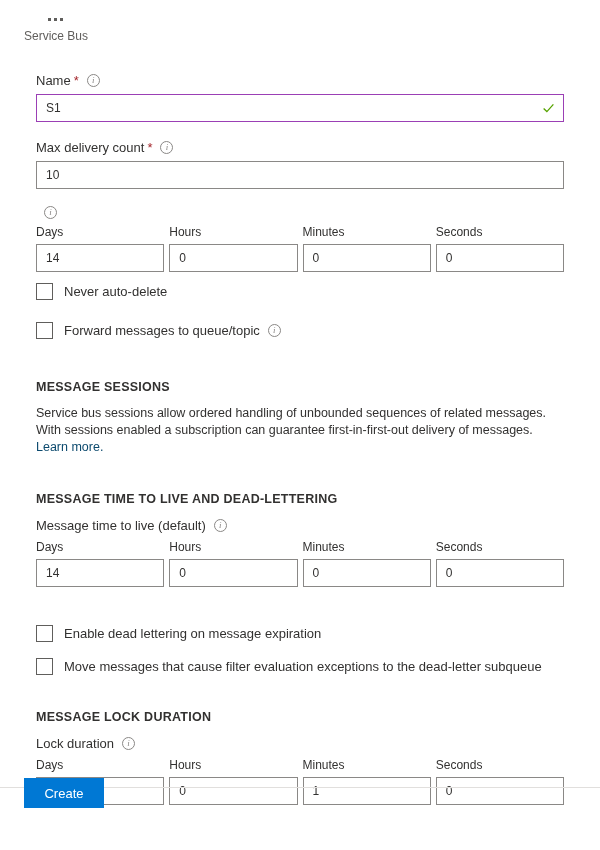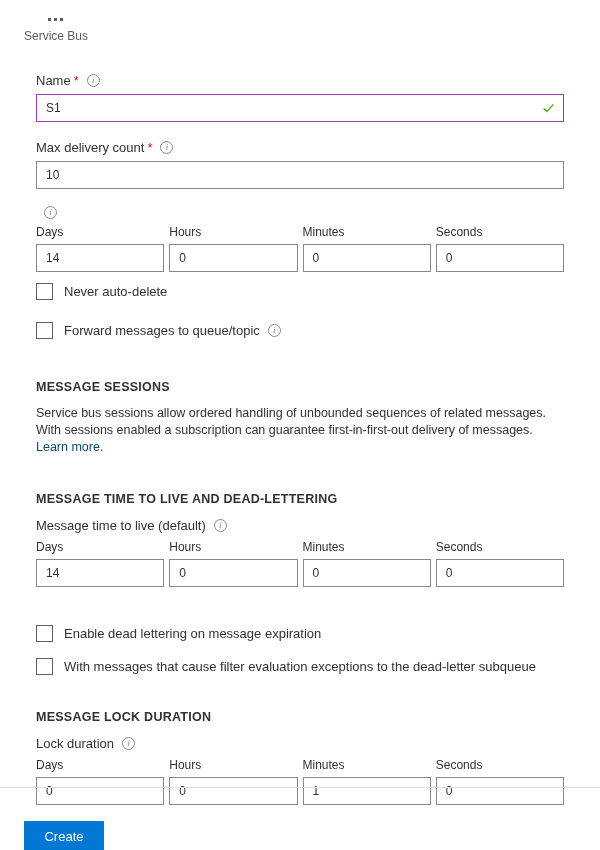--- a/index.html
+++ b/index.html
@@ -152,21 +152,21 @@
   .divider {
     position: absolute;
     left: 0; right: 0;
     top: 787px;
     height: 1px;
     background: #e1dfdd;
   }
   .footer {
     position: absolute;
     left: 24px;
-    top: 821px;
+    top: 778px;
   }
   .primary-btn {
     background: #0078d4;
     color: #ffffff;
     border: none;
     font-size: 13px;
     font-family: "Liberation Sans", sans-serif;
     height: 30px;
     min-width: 80px;
     padding: 0 17px;
@@ -283,21 +283,21 @@
         <div>
             <input class="tbox" type="text" value="0" style="">
           </div>
       </div>
       <div class="cb-row" style="margin-top:38px;">
         <span class="cbox"></span>
         <span class="cb-label">Enable dead lettering on message expiration</span>
       </div>
       <div class="cb-row" style="margin-top:16px;">
         <span class="cbox"></span>
-        <span class="cb-label">With messages that cause filter evaluation exceptions to the dead-letter subqueue</span>
+        <span class="cb-label">Move messages that cause filter evaluation exceptions to the dead-letter subqueue</span>
       </div>
     </div>
 
     <div style="margin-top:34px;">
       <div class="section-head">MESSAGE LOCK DURATION</div>
       <div class="field-label" style="margin-top:10px;">
         <span>Lock duration</span>
         <span class="info-icon">i</span>
       </div>
       <div class="dur-labels">

